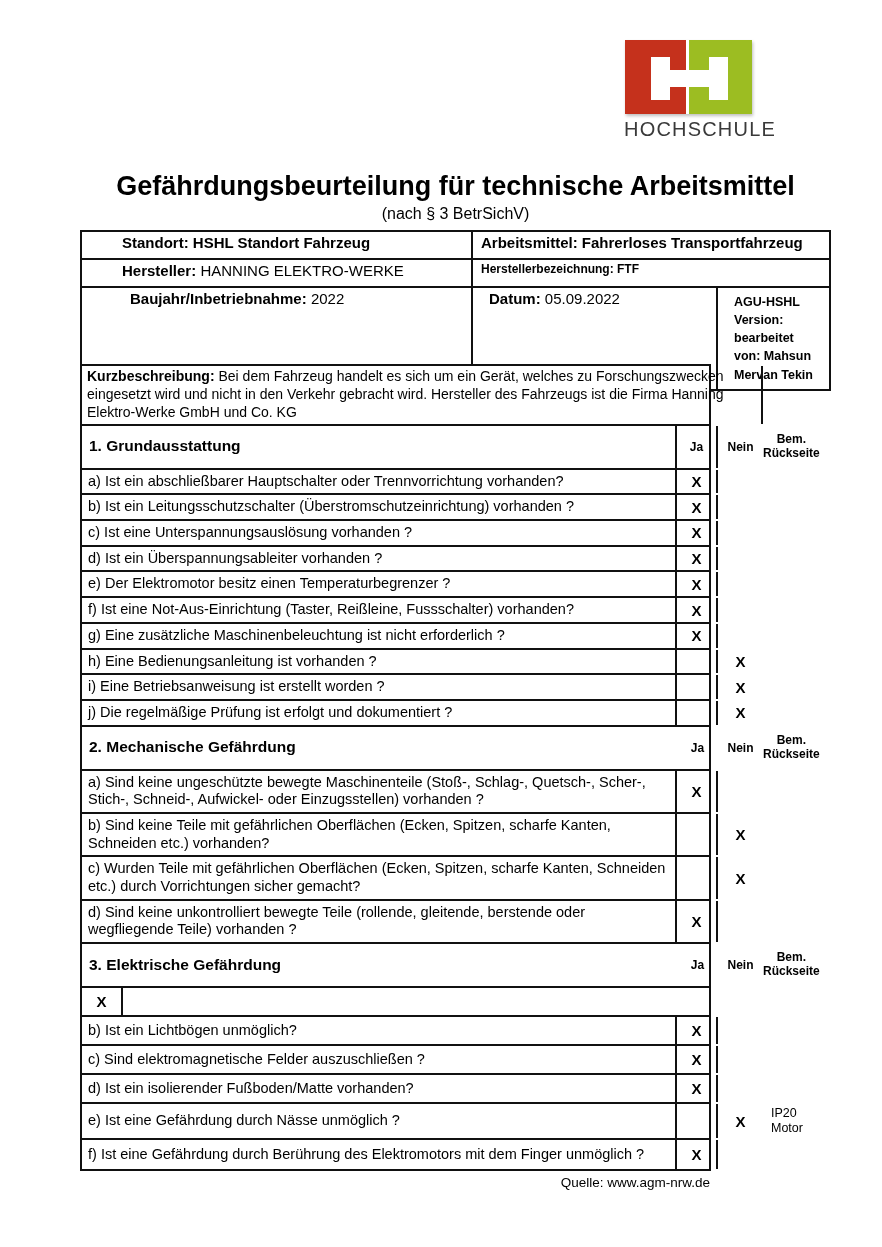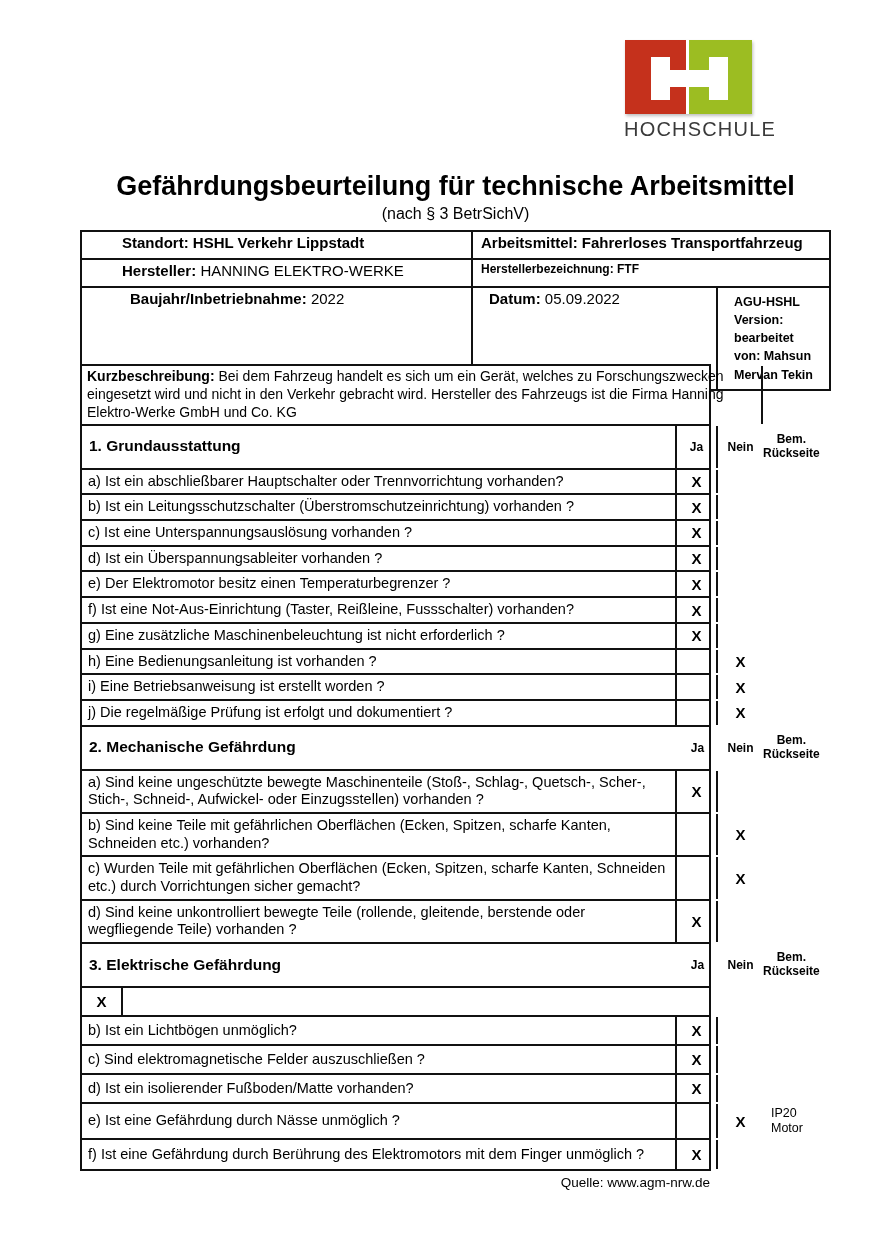--- a/index.html
+++ b/index.html
@@ -93,21 +93,21 @@
 
   <div class="title-wrap">
     <div class="doc-title">Gefährdungsbeurteilung für technische Arbeitsmittel</div>
     <div class="doc-subtitle">(nach § 3 BetrSichV)</div>
   </div>
 
   <div class="info-table">
     <div class="info-row">
       <div class="info-cell c1">
         <span class="lbl">Standort: </span>
-          <span class="lbl">HSHL Verkehr Lippstadt</span>
+          <span class="lbl">HSHL Standort Fahrzeug</span>
       </div>
       <div class="info-cell">
         <span class="lbl">Arbeitsmittel: </span>
           <span class="lbl">Fahrerloses Transportfahrzeug</span>
       </div>
     </div>
     <div class="info-row">
       <div class="info-cell c1">
         <span class="lbl">Hersteller: </span>
           <span class="val">HANNING ELEKTRO-WERKE</span>

